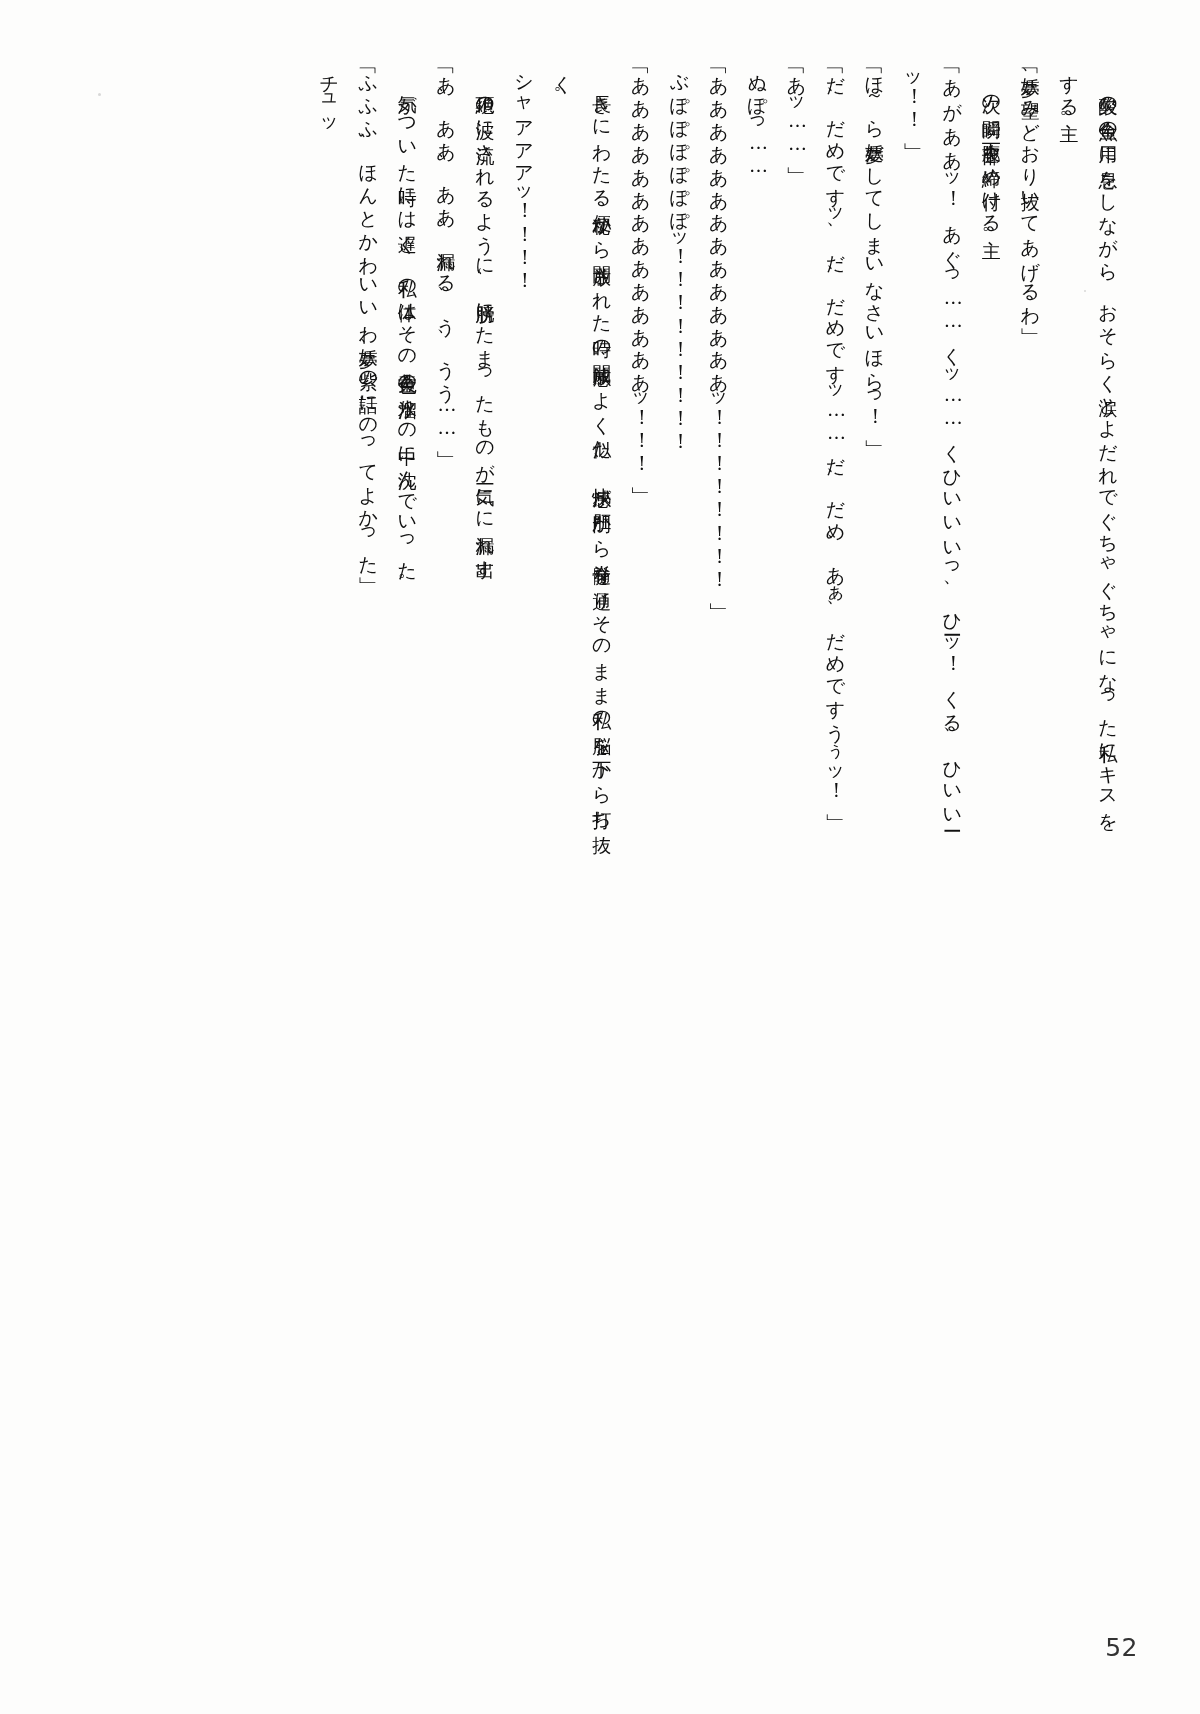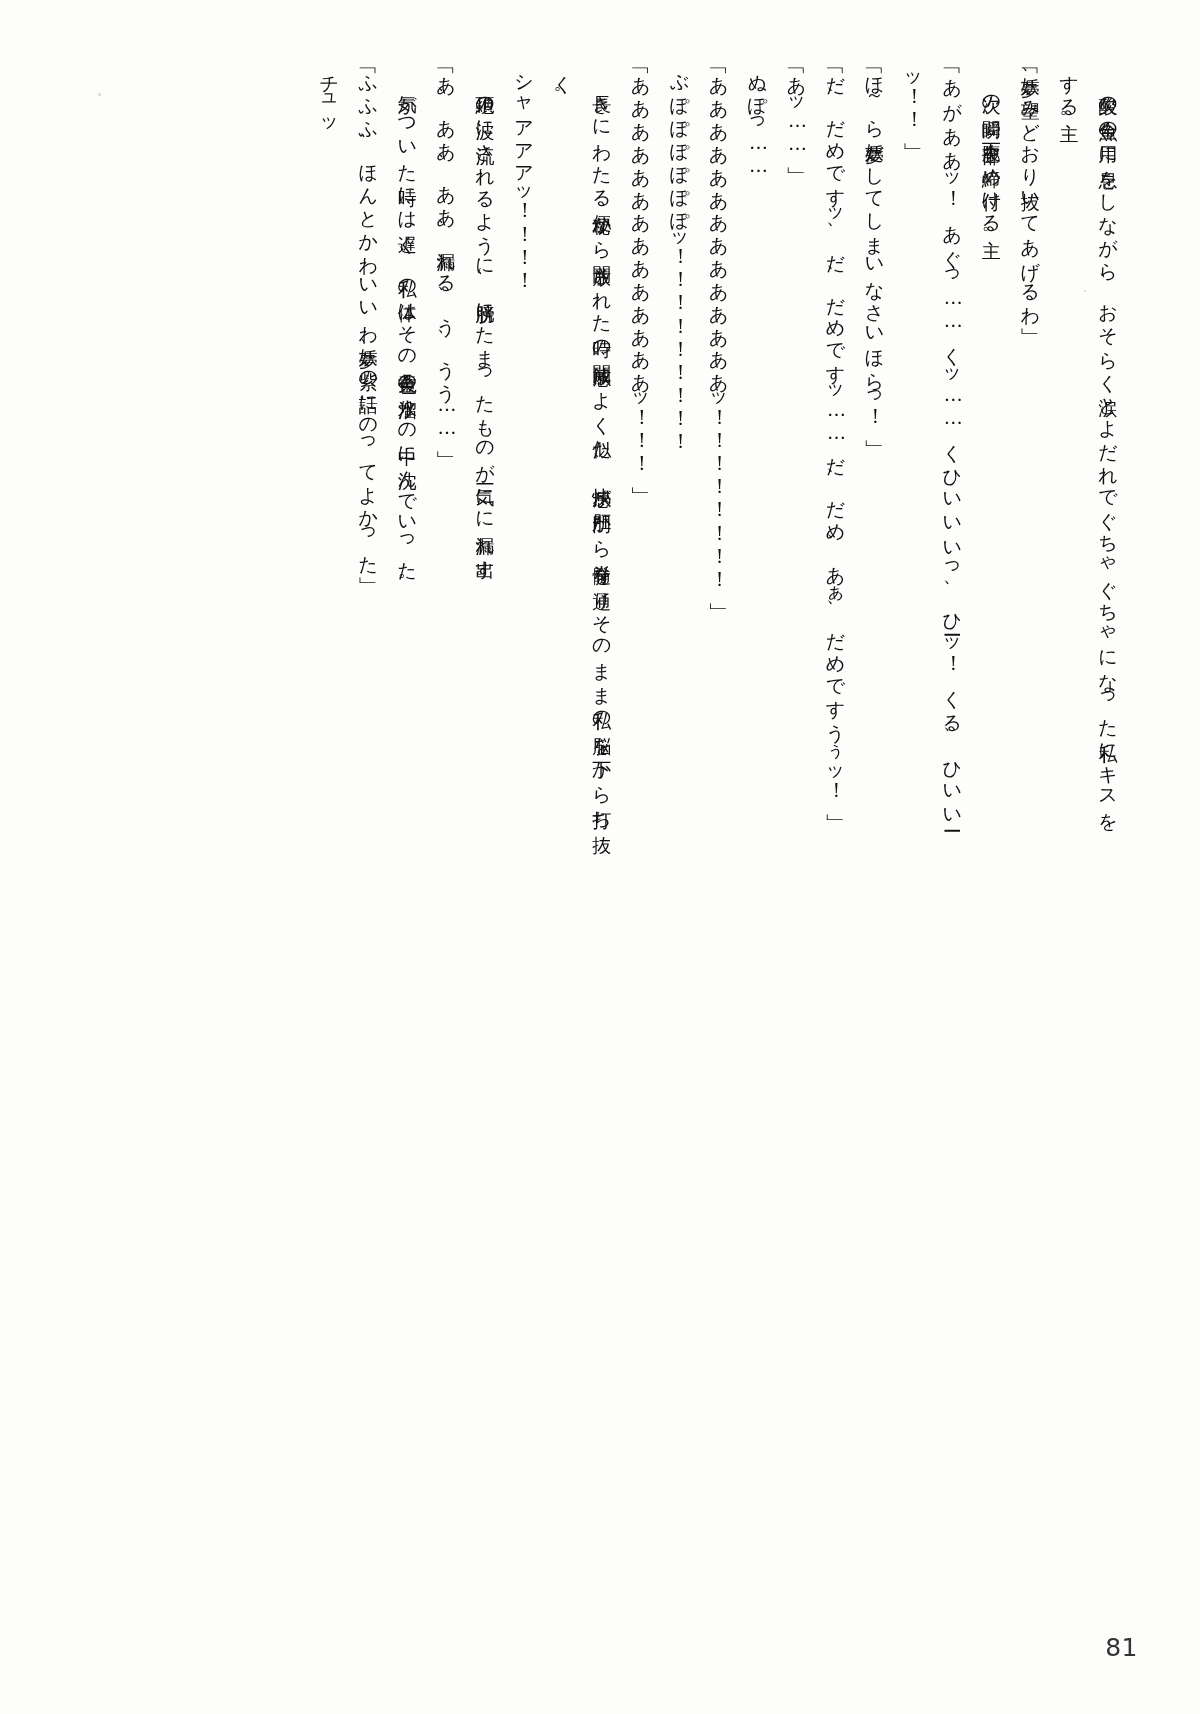--- a/index.html
+++ b/index.html
@@ -90,15 +90,15 @@
     <p>「ああああああああああああああッ!!!」</p>
     <p class="indent">長きにわたる便秘から開放された時の開放感によく似た、快感が肛門から脊髄を通りそのまま私の脳を下から打ち抜く。</p>
     <p>シャアアアッ!!!!</p>
     <p class="indent">絶頂の波に流されるように、膀胱にたまったものが一気にに漏れ出す。</p>
     <p>「あ、ああ、ああ、漏れる、う、うう……」</p>
     <p class="indent">気がついた時には遅く、私の体はその黄金色の水溜りの中に沈んでいった。</p>
     <p>「ふふふ、ほんとかわいいわ妖夢、紫の話にのってよかった」</p>
     <p>チュッ</p>
   </div>
 
-  <div id="page-number">81</div>
+  <div id="page-number">52</div>
 
 </div>
 
 </body></html>

